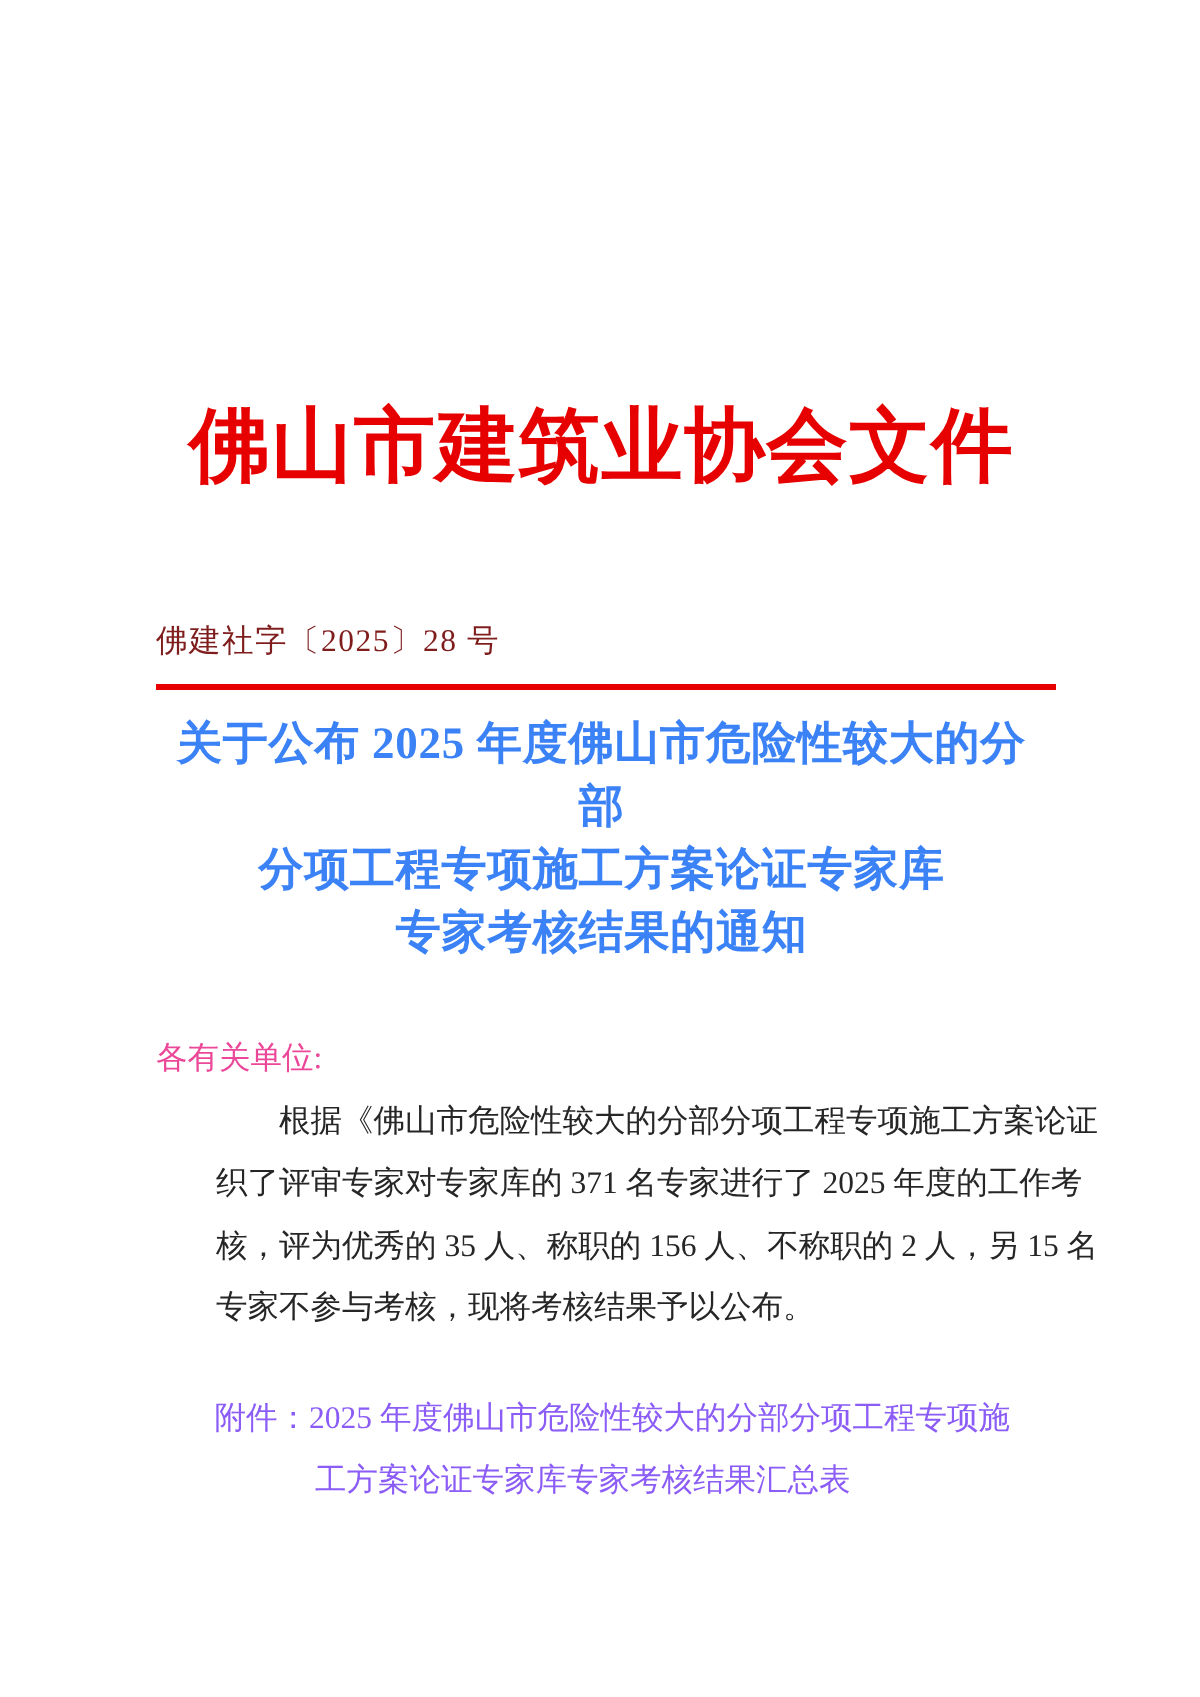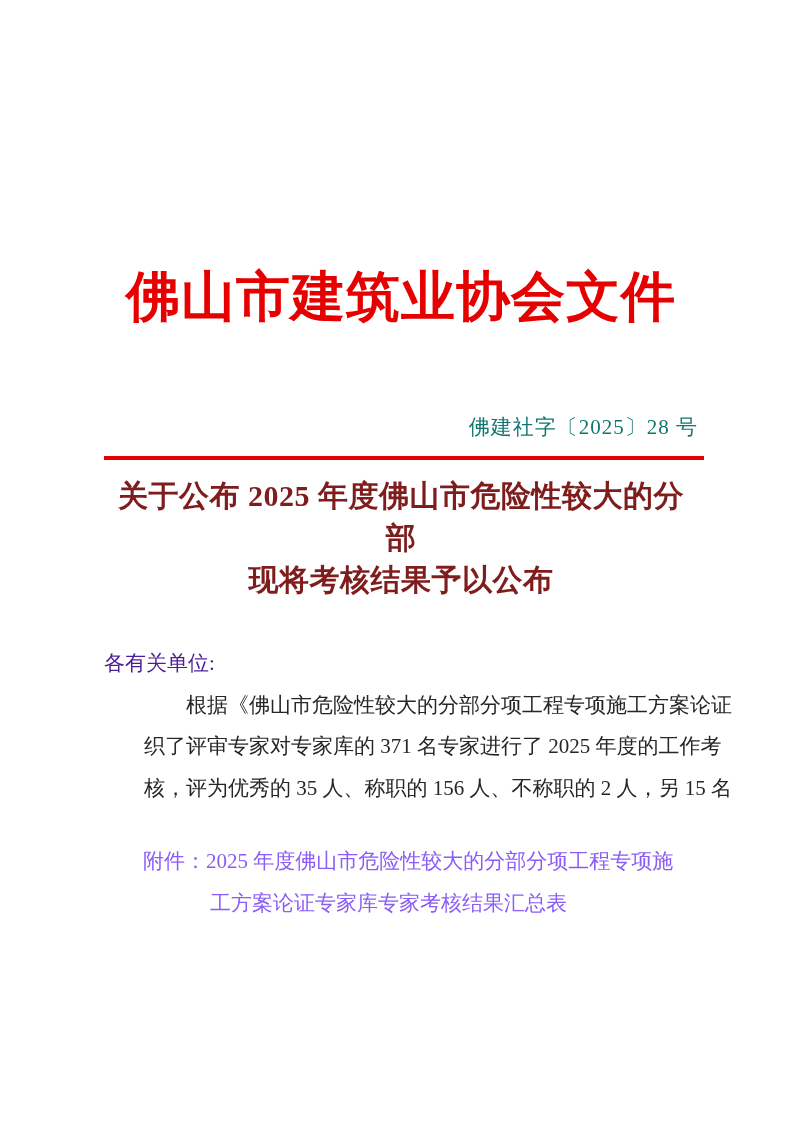--- a/index.html
+++ b/index.html
@@ -28,38 +28,38 @@
     font-weight: bold;
     text-align: center;
     letter-spacing: 1px;
     color: var(--accent-red);
     white-space: nowrap;
   }
   .doc-number {
     margin-top: 84px;
     font-size: 21px;
     line-height: 30px;
-    text-align: right;
-    color: #0f766e;
+    text-align: left;
+    color: #7f1d1d;
     letter-spacing: 1px;
   }
   .red-rule {
     margin: 14px auto 0 auto;
     width: 600px;
     height: 4px;
     background: var(--accent-red);
     border: none;
   }
   .notice-title {
     margin-top: 15px;
     font-size: 30px;
     line-height: 42px;
     font-weight: bold;
     text-align: center;
-    color: #7f1d1d;
+    color: #3b82f6;
     letter-spacing: 0.5px;
   }
   .body-block {
     margin-top: 42px;
     font-size: 21px;
     line-height: 41.5px;
     color: #262626;
   }
   .body-line {
     text-align: justify;
@@ -68,21 +68,21 @@
     margin-left: 40px;
   }
   .body-line.indent-2em { text-indent: 2em; }
   .body-line.no-justify {
     text-align: left;
     text-align-last: left;
   }
   .salutation {
     font-size: 21px;
     line-height: 41.5px;
-    color: #4c1d95;
+    color: #ec4899;
   }
   .attachment {
     margin-top: 32px;
     font-size: 21px;
     line-height: 41.5px;
     color: #8b5cf6;
   }
   .attachment .att-line1 { margin-left: 39px; white-space: nowrap; }
   .attachment .att-line2 { margin-left: 106px; white-space: nowrap; }
   .page-number {
@@ -105,28 +105,30 @@
   <div class="content">
 
     <div class="org-title">佛山市建筑业协会文件</div>
 
     <div class="doc-number">佛建社字〔2025〕28 号</div>
 
     <div class="red-rule"></div>
 
     <div class="notice-title">
       <div>关于公布 2025 年度佛山市危险性较大的分部</div>
-      <div>现将考核结果予以公布</div>
+      <div>分项工程专项施工方案论证专家库</div>
+      <div>专家考核结果的通知</div>
     </div>
 
     <div class="body-block">
       <div class="salutation">各有关单位:</div>
       <div class="body-line indent-2em">根据《佛山市危险性较大的分部分项工程专项施工方案论证</div>
       <div class="body-line">织了评审专家对专家库的 371 名专家进行了 2025 年度的工作考</div>
       <div class="body-line">核，评为优秀的 35 人、称职的 156 人、不称职的 2 人，另 15 名</div>
+      <div class="body-line no-justify">专家不参与考核，现将考核结果予以公布。</div>
     </div>
 
     <div class="attachment">
       <div class="att-line1">附件：2025 年度佛山市危险性较大的分部分项工程专项施</div>
       <div class="att-line2">工方案论证专家库专家考核结果汇总表</div>
     </div>
 
   </div>
 
   <div class="page-number">

